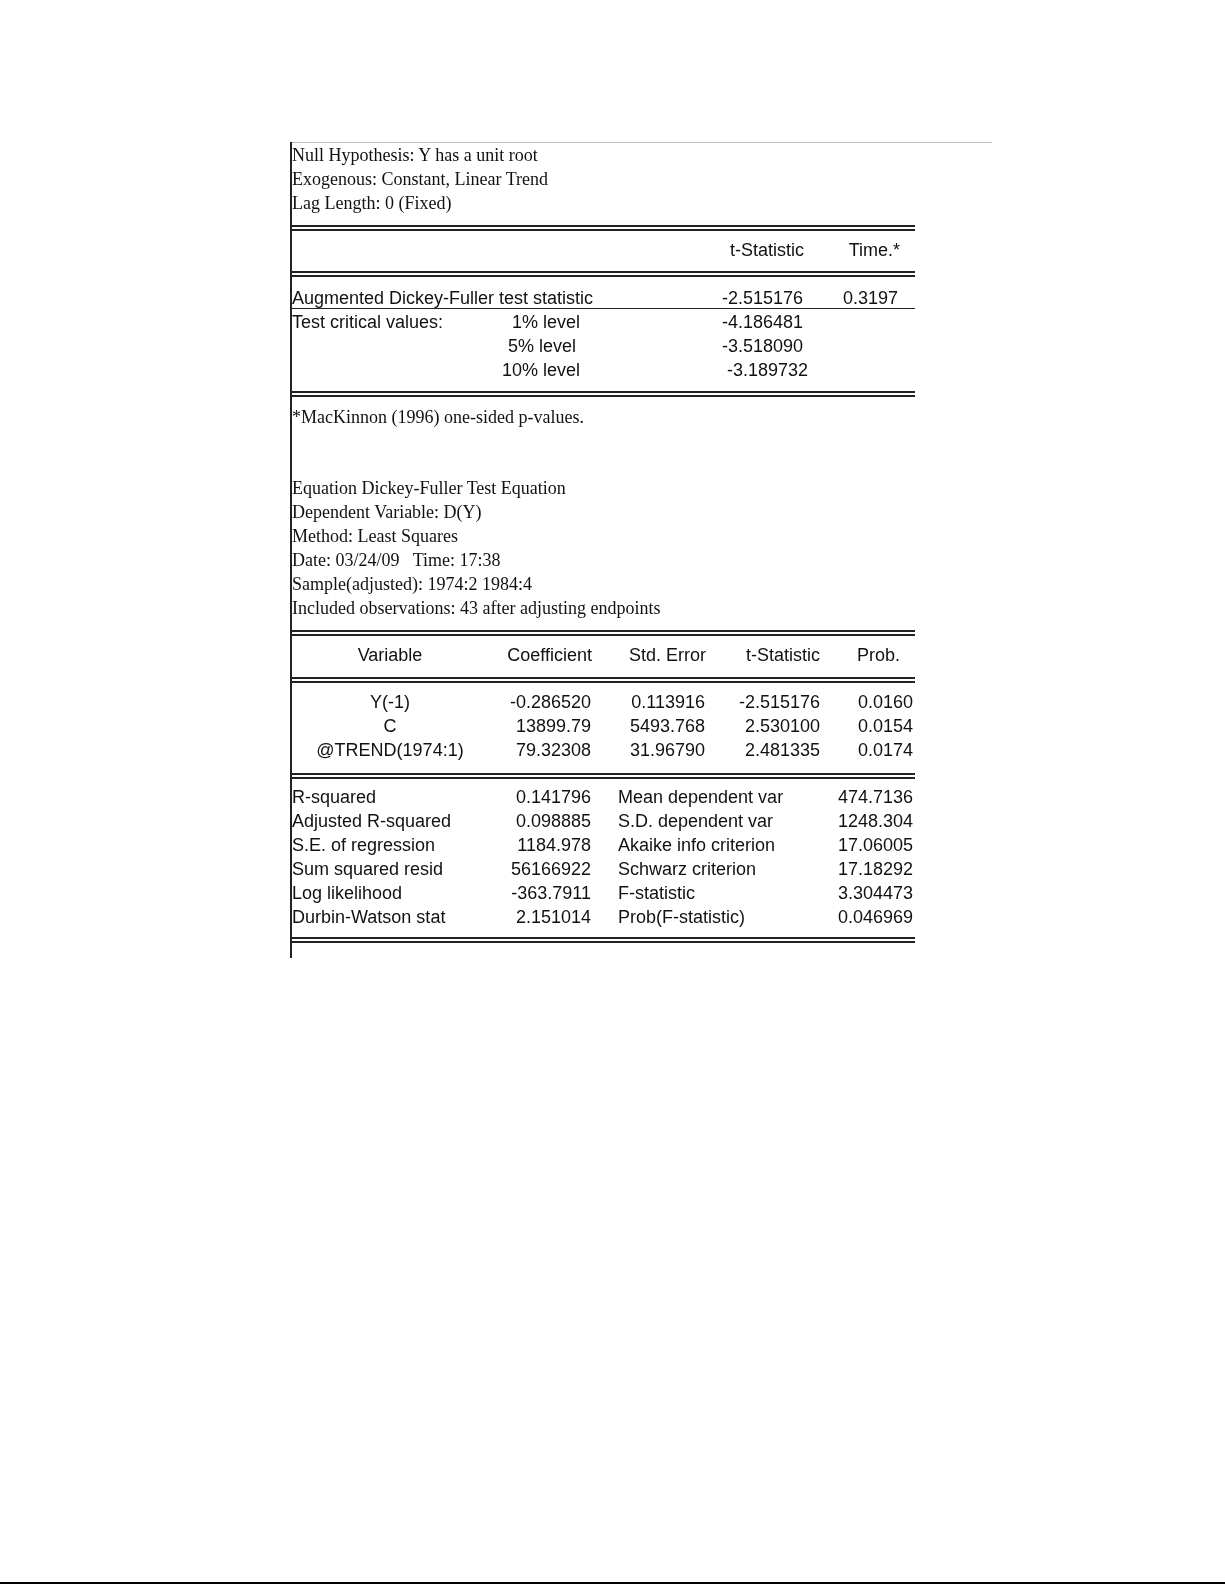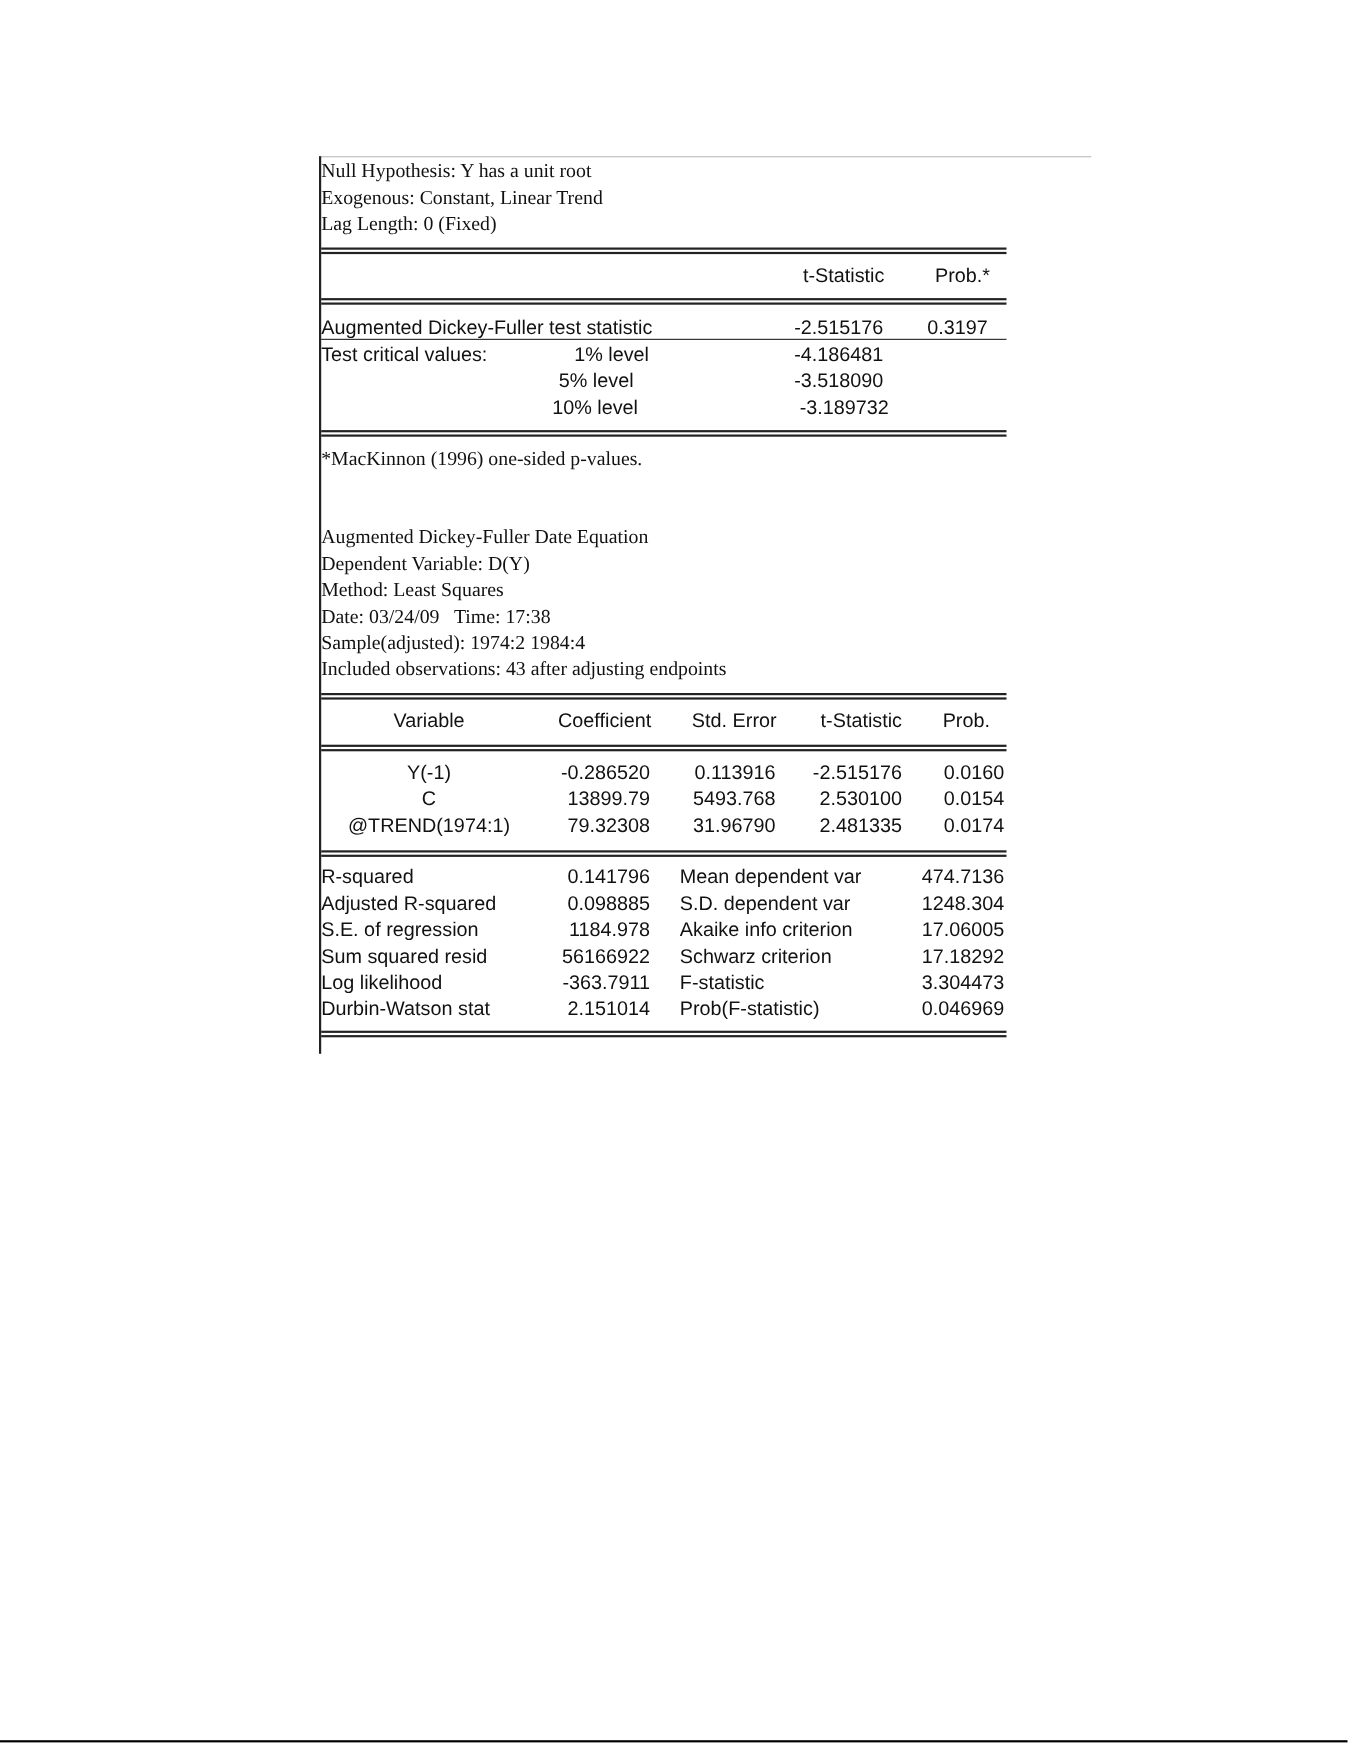--- a/index.html
+++ b/index.html
@@ -23,40 +23,40 @@
 <div class="leftbar"></div>
 
 <div class="doc">
 
   <div class="line" style="top:1px">Null Hypothesis: Y has a unit root</div>
   <div class="line" style="top:25px">Exogenous: Constant, Linear Trend</div>
   <div class="line" style="top:49px">Lag Length: 0 (Fixed)</div>
 
   <div class="dbl" style="top:83px"></div>
   <div class="cell r" style="top:96px; left:400px; width:112px">t-Statistic</div>
-  <div class="cell r" style="top:96px; left:530px; width:78px">Prob.*</div>
+  <div class="cell r" style="top:96px; left:530px; width:78px">Time.*</div>
   <div class="dbl" style="top:129px"></div>
 
   <div class="cell" style="top:144px; left:0">Augmented Dickey-Fuller test statistic</div>
   <div class="cell" style="top:144px; left:430px">-2.515176</div>
   <div class="cell" style="top:144px; left:551px">0.3197</div>
   <div class="sgl" style="top:166px"></div>
 
   <div class="cell" style="top:168px; left:0">Test critical values:</div>
-  <div class="cell r" style="top:168px; left:204px; width:94px">1% level</div>
+  <div class="cell r" style="top:168px; left:194px; width:94px">1% level</div>
   <div class="cell" style="top:168px; left:430px">-4.186481</div>
   <div class="cell r" style="top:192px; left:190px; width:94px">5% level</div>
   <div class="cell" style="top:192px; left:430px">-3.518090</div>
   <div class="cell r" style="top:216px; left:190px; width:98px">10% level</div>
   <div class="cell" style="top:216px; left:435px">-3.189732</div>
   <div class="dbl" style="top:249px"></div>
 
   <div class="line" style="top:263px">*MacKinnon (1996) one-sided p-values.</div>
 
-  <div class="line" style="top:334px">Augmented Dickey-Fuller Date Equation</div>
+  <div class="line" style="top:334px">Equation Dickey-Fuller Test Equation</div>
   <div class="line" style="top:358px">Dependent Variable: D(Y)</div>
   <div class="line" style="top:382px">Method: Least Squares</div>
   <div class="line" style="top:406px; white-space:pre">Date: 03/24/09   Time: 17:38</div>
   <div class="line" style="top:430px">Sample(adjusted): 1974:2 1984:4</div>
   <div class="line" style="top:454px">Included observations: 43 after adjusting endpoints</div>
 
   <div class="dbl" style="top:488px"></div>
   <div class="cell c" style="top:501px; left:0; width:196px">Variable</div>
   <div class="cell r" style="top:501px; left:198px; width:102px">Coefficient</div>
   <div class="cell r" style="top:501px; left:310px; width:104px">Std. Error</div>

